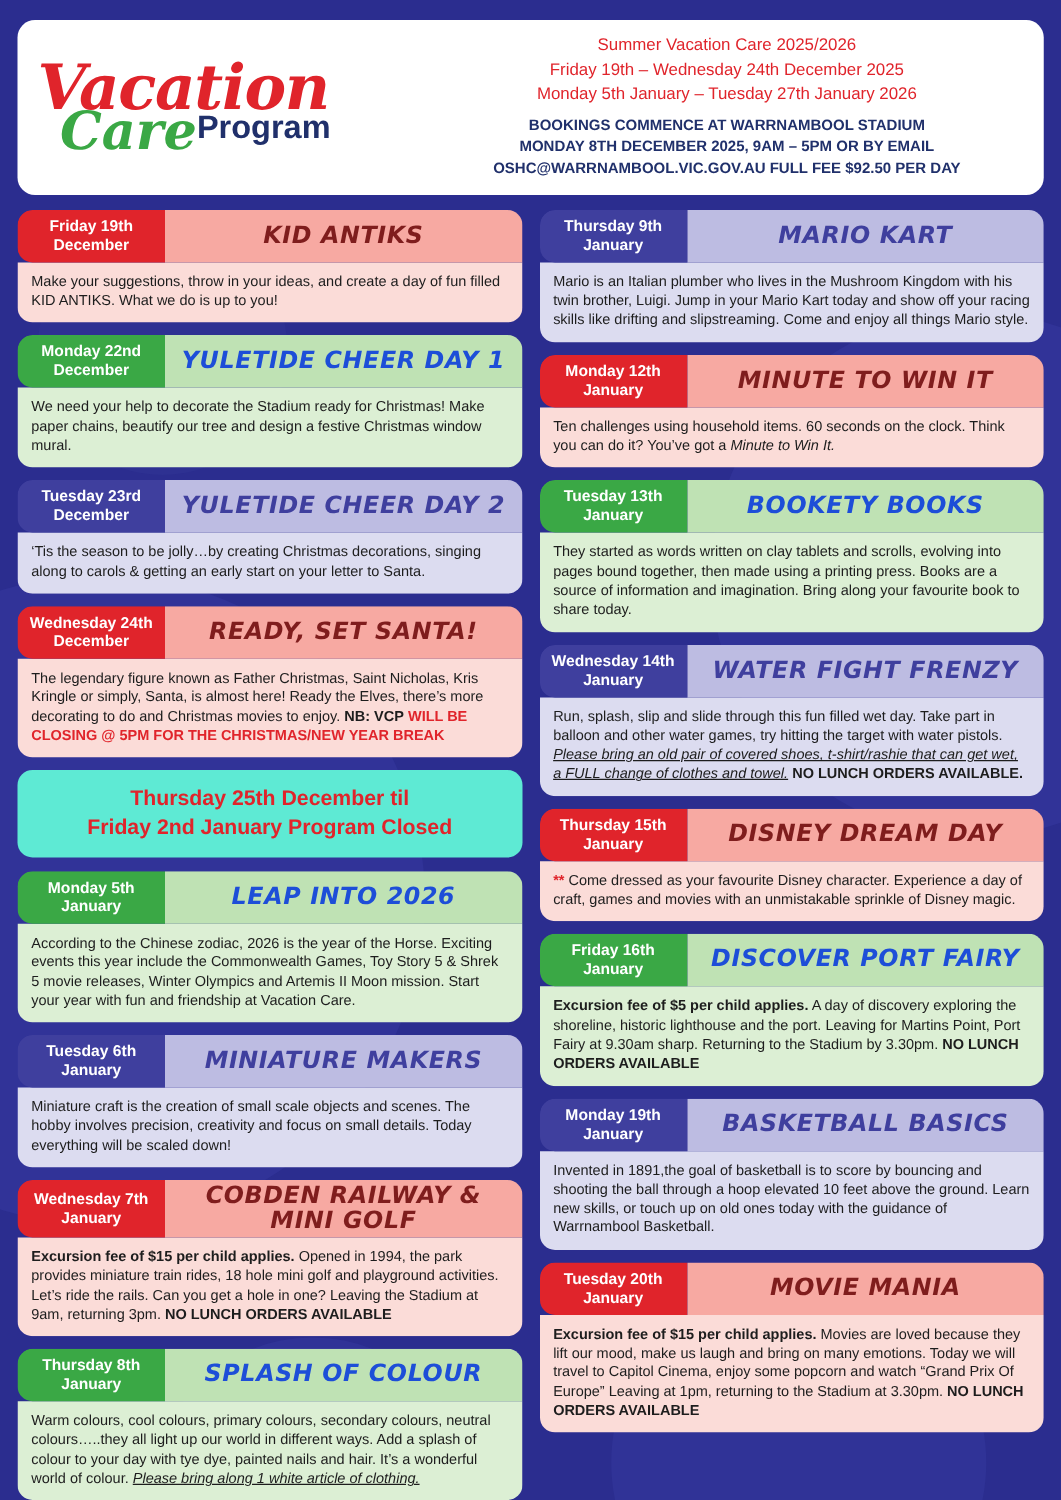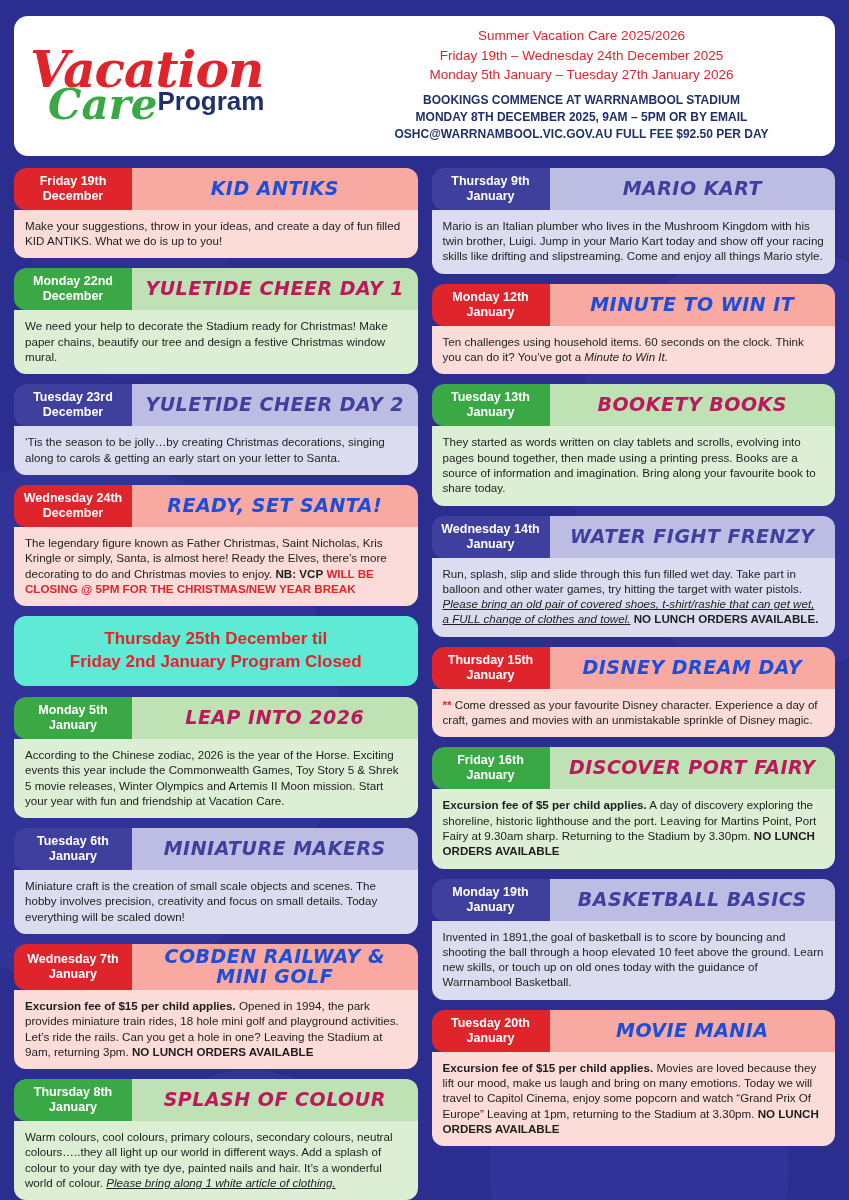--- a/index.html
+++ b/index.html
@@ -74,25 +74,25 @@
     text-align:center; padding:3px 6px; line-height:1.05;
     letter-spacing:.5px;
   }
   .body { padding:8px 11px 10px 11px; font-size:11.6px; line-height:1.32; color:#1d1d1d; }
   .body i { font-style:italic; }
   .body b { font-weight:bold; }
   .body .red { color:#e0242b; font-weight:bold; }
 
   
   .v-red .date { background:#e0242b; }
-  .v-red .title { background:#f7a9a2; color:#1d4ed8; }
+  .v-red .title { background:#f7a9a2; color:#7f1d1d; }
   .v-red .body { background:#fbdcd8; }
 
   .v-green .date { background:#3aa845; }
-  .v-green .title { background:#bfe2b4; color:#be185d; }
+  .v-green .title { background:#bfe2b4; color:#1d4ed8; }
   .v-green .body { background:#dcefd4; }
 
   .v-purple .date { background:#3f3f9e; }
   .v-purple .title { background:#bdbce2; color:#3f3f9e; }
   .v-purple .body { background:#dcdcf0; }
 
   .closed {
     background:#5eead4; border-radius:12px; padding:12px 10px;
     text-align:center; color:#e0242b; font-weight:bold; font-size:17px;
     line-height:1.35; margin-bottom:11px;

